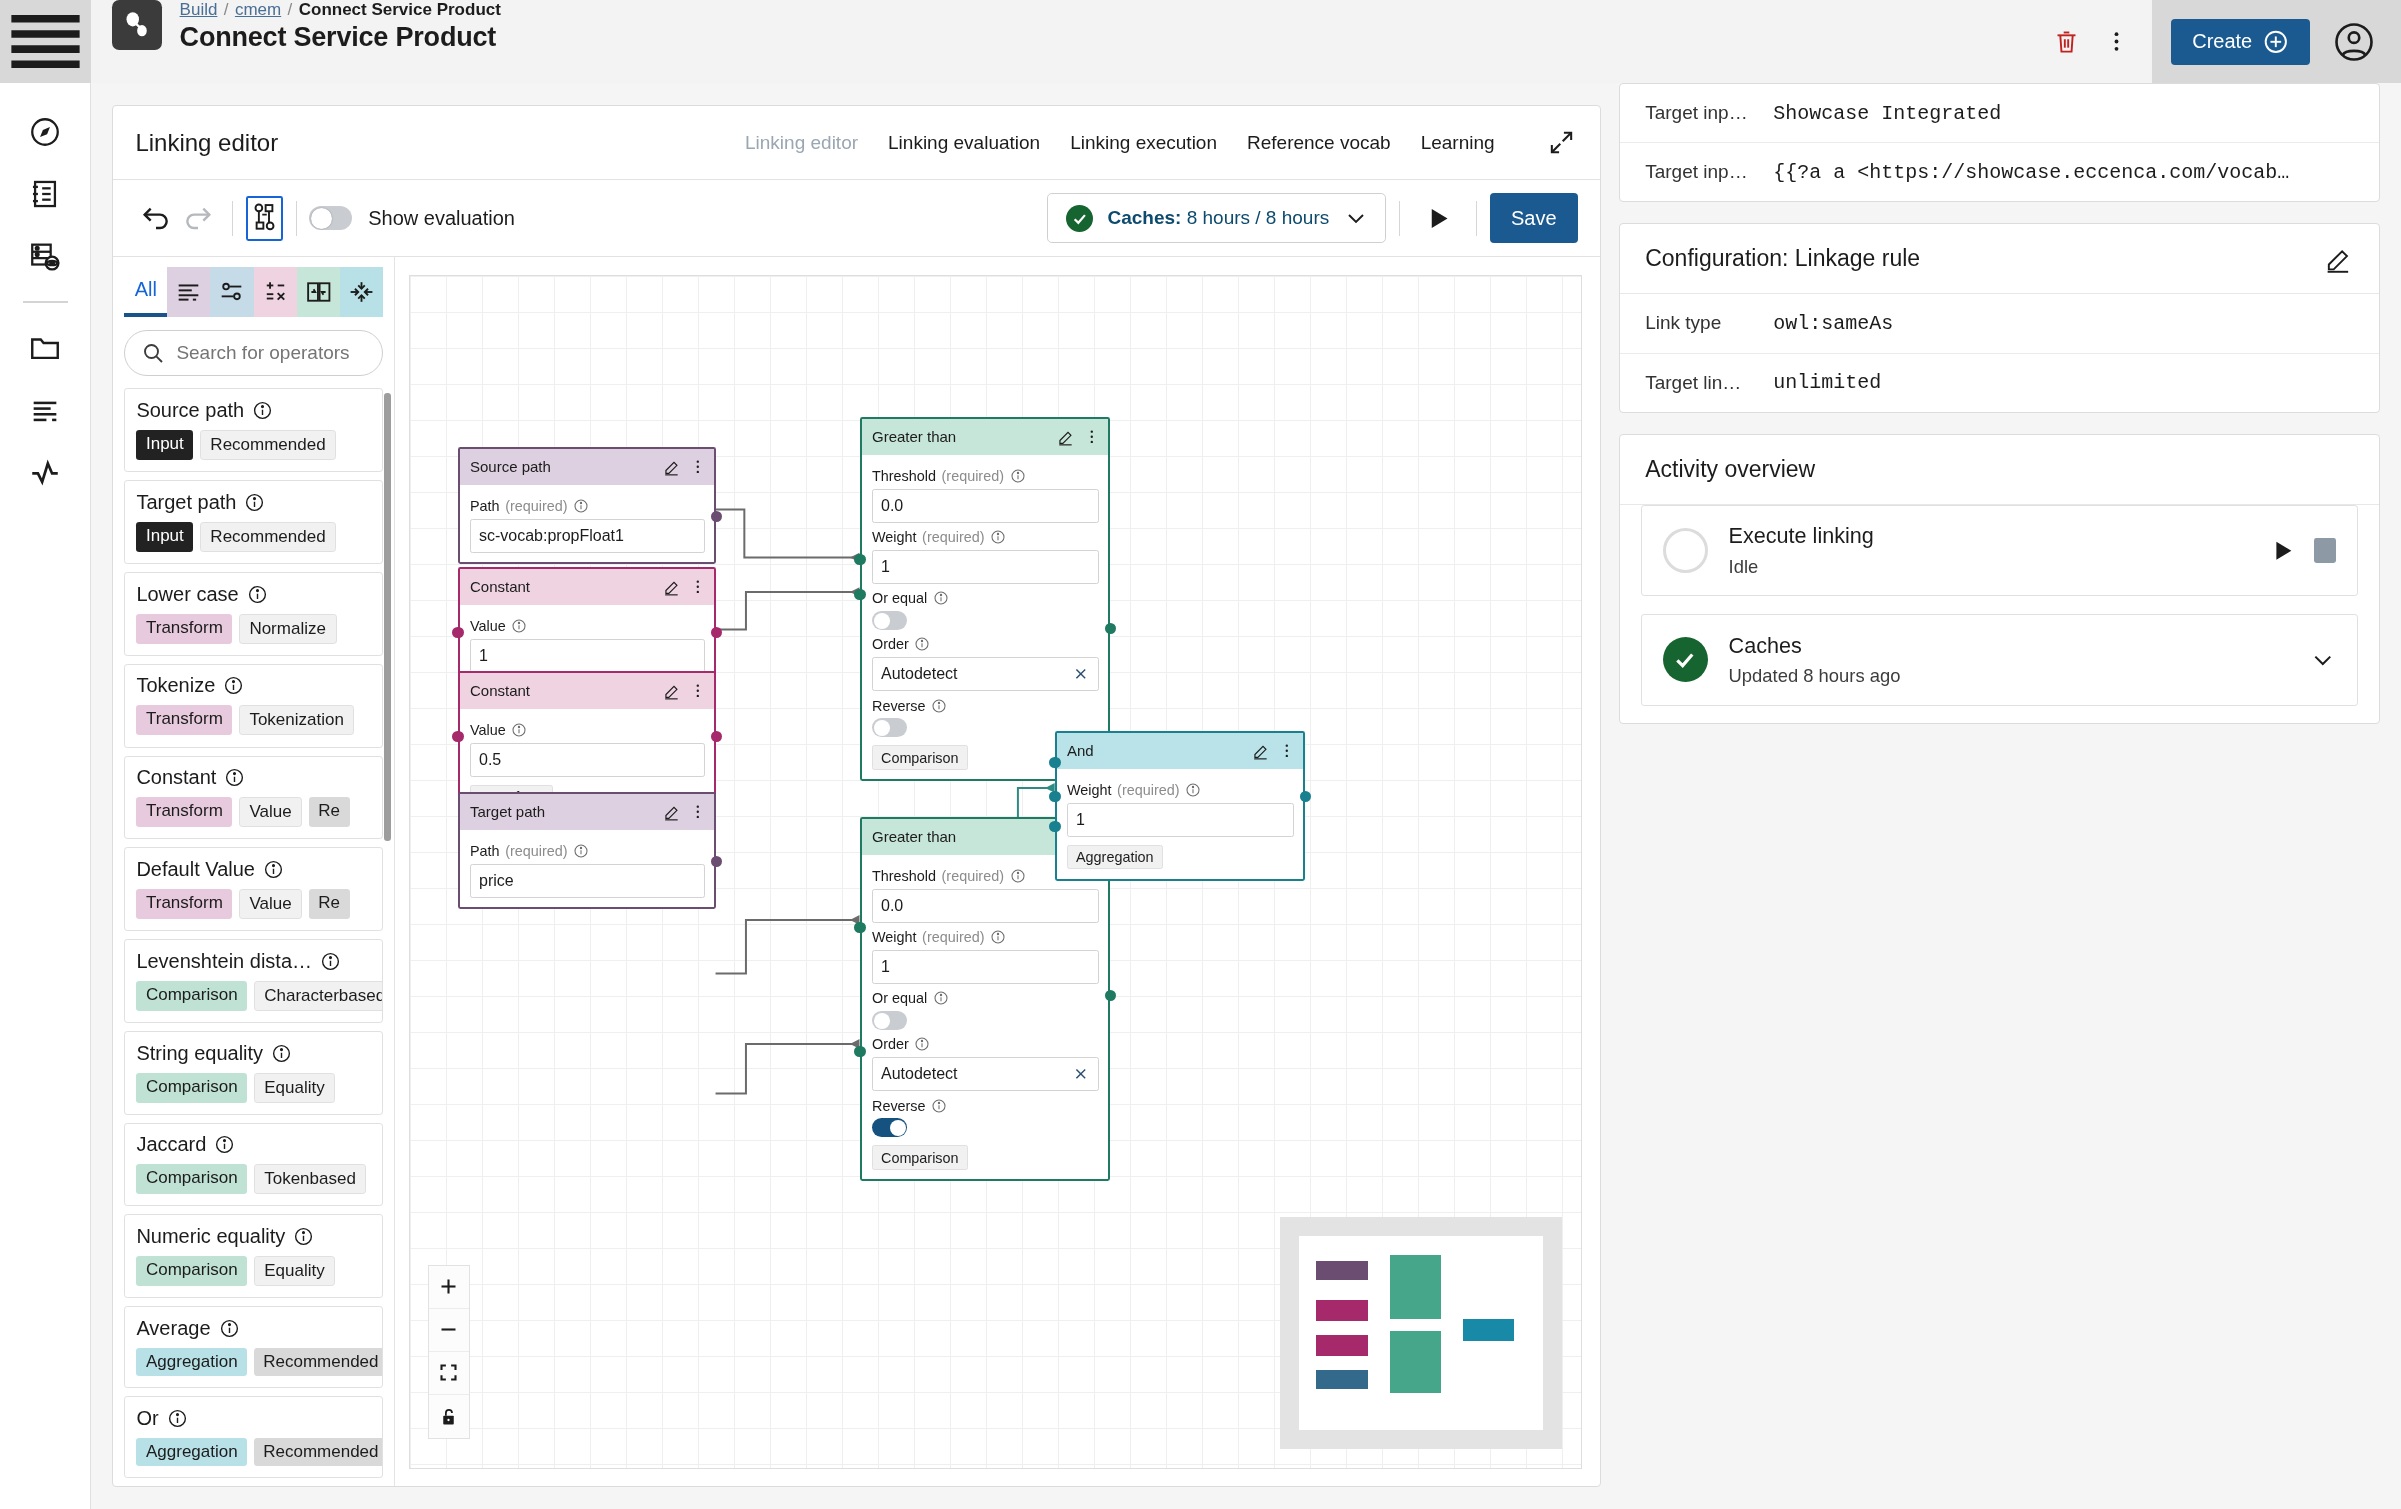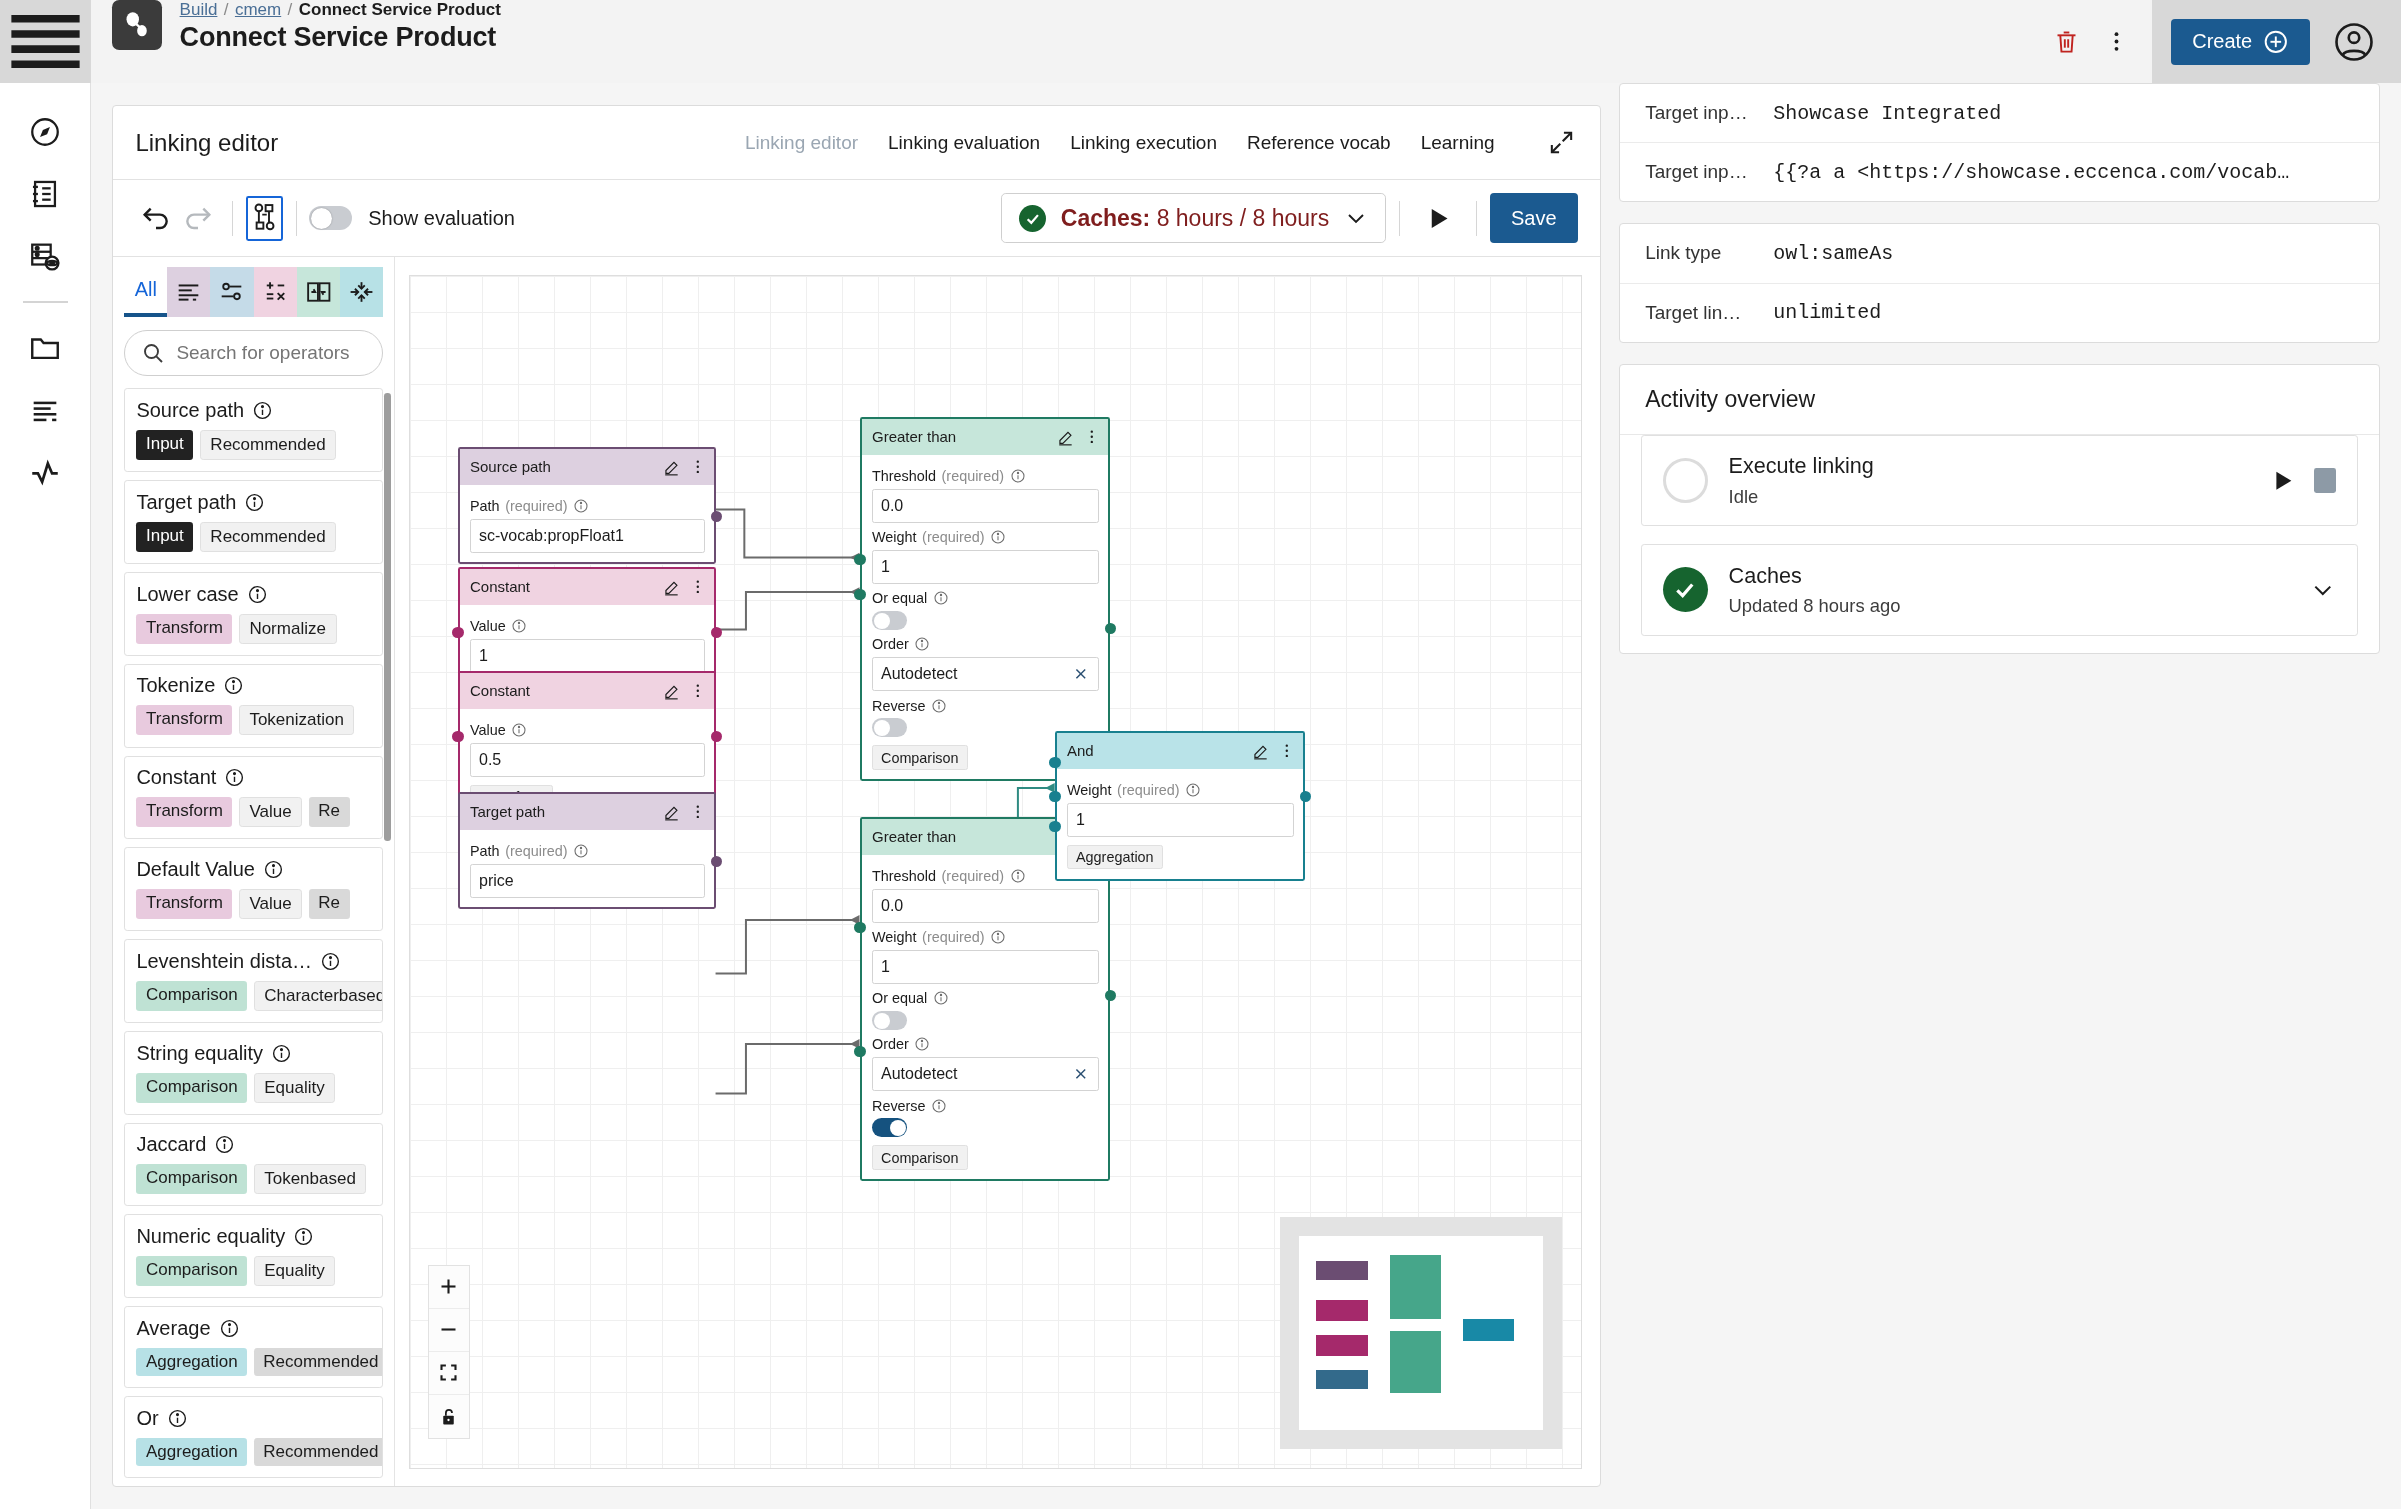--- a/index.html
+++ b/index.html
@@ -77,21 +77,21 @@
             position: relative; cursor: pointer; flex: 0 0 43px; }
   .toggle .knob { position: absolute; top: 1.6px; left: 1.6px; width: 21px; height: 21px;
                   border-radius: 50%; background: #fff; box-shadow: 0 0 1.6px rgba(0,0,0,.35); }
   .toggle-label { font-size: 20px; margin-left: 16px; color: #1c1c1c; }
   .tools-right { margin-left: auto; display: flex; align-items: center; gap: 0; }
   .caches-pill { display: flex; align-items: center; gap: 14.4px; border: 0.8px solid #cfcfcf;
                  border-radius: 4.8px; height: 50px; padding: 0 17.6px; background: #fff; cursor: pointer; }
   .check-dot { width: 27px; height: 27px; border-radius: 50%; background: #16642f;
                display: flex; align-items: center; justify-content: center; flex: 0 0 27px; }
   .check-dot svg { width: 17.6px; height: 17.6px; }
-  .caches-txt { font-size: 23px; color: #7f1d1d; white-space: nowrap; }
+  .caches-txt { font-size: 19px; color: #0c4a6e; white-space: nowrap; }
   .caches-txt b { font-weight: 700; }
   .chev { width: 24px; height: 24px; }
   .play-btn { width: 51px; height: 50px; display: flex; align-items: center; justify-content: center; cursor: pointer; }
   .play-btn svg { width: 27px; height: 27px; }
   .save-btn { background: #1b5a90; color: #fff; border: none; border-radius: 4px;
               height: 50px; padding: 0 21px; font-size: 20px; font-family: inherit; cursor: pointer; }
 
   
   .ed-work { flex: 1 1 auto; display: flex; min-height: 0; }
 
@@ -1040,20 +1040,27 @@
             <div class="k">Target inp…</div>
             <div class="v">Showcase Integrated</div>
           </div>
           <div class="kv">
             <div class="k">Target inp…</div>
             <div class="v">{{?a a &lt;https://showcase.eccenca.com/vocab…</div>
           </div>
         </div>
 
         <div class="card">
+          <div class="card-head">
+            <h3>Configuration: Linkage rule</h3>
+            <svg class="edit" viewBox="0 0 24 24" fill="none" stroke="#1c1c1c" stroke-width="1.6">
+                <path d="M4 17 L15 6 L19 10 L8 21 H4z"></path>
+                <line x1="3" y1="23" x2="20" y2="23"></line>
+              </svg>
+          </div>
           <div class="kv">
             <div class="k">Link type</div>
             <div class="v">owl:sameAs</div>
           </div>
           <div class="kv">
             <div class="k">Target lin…</div>
             <div class="v">unlimited</div>
           </div>
         </div>
 

